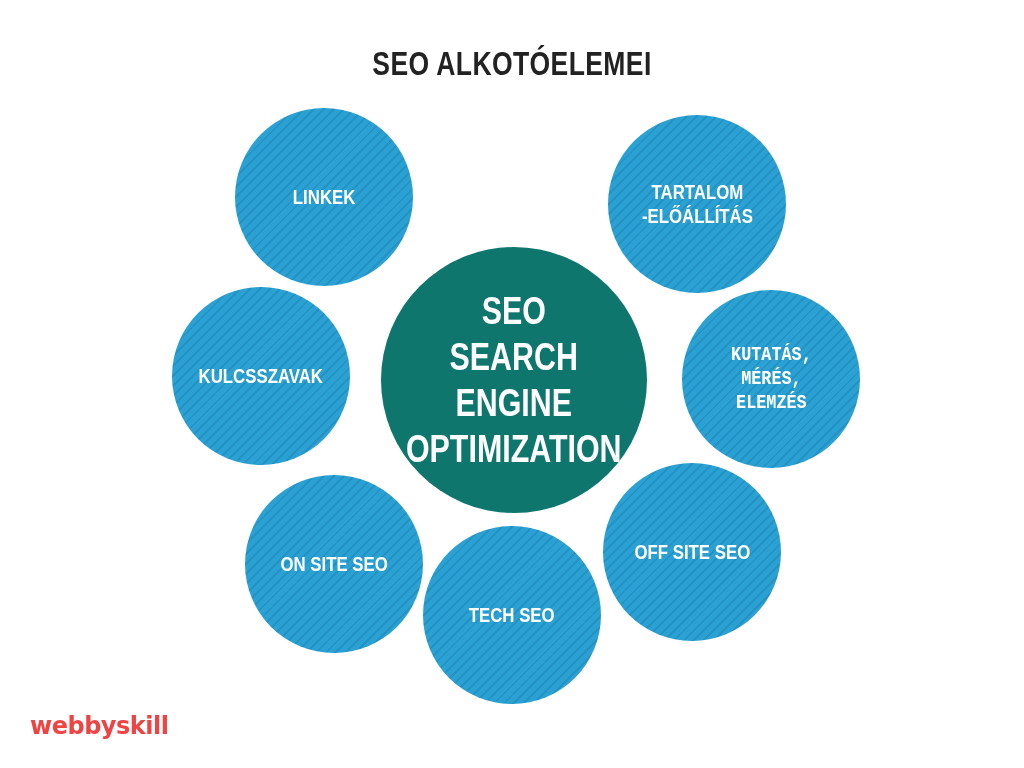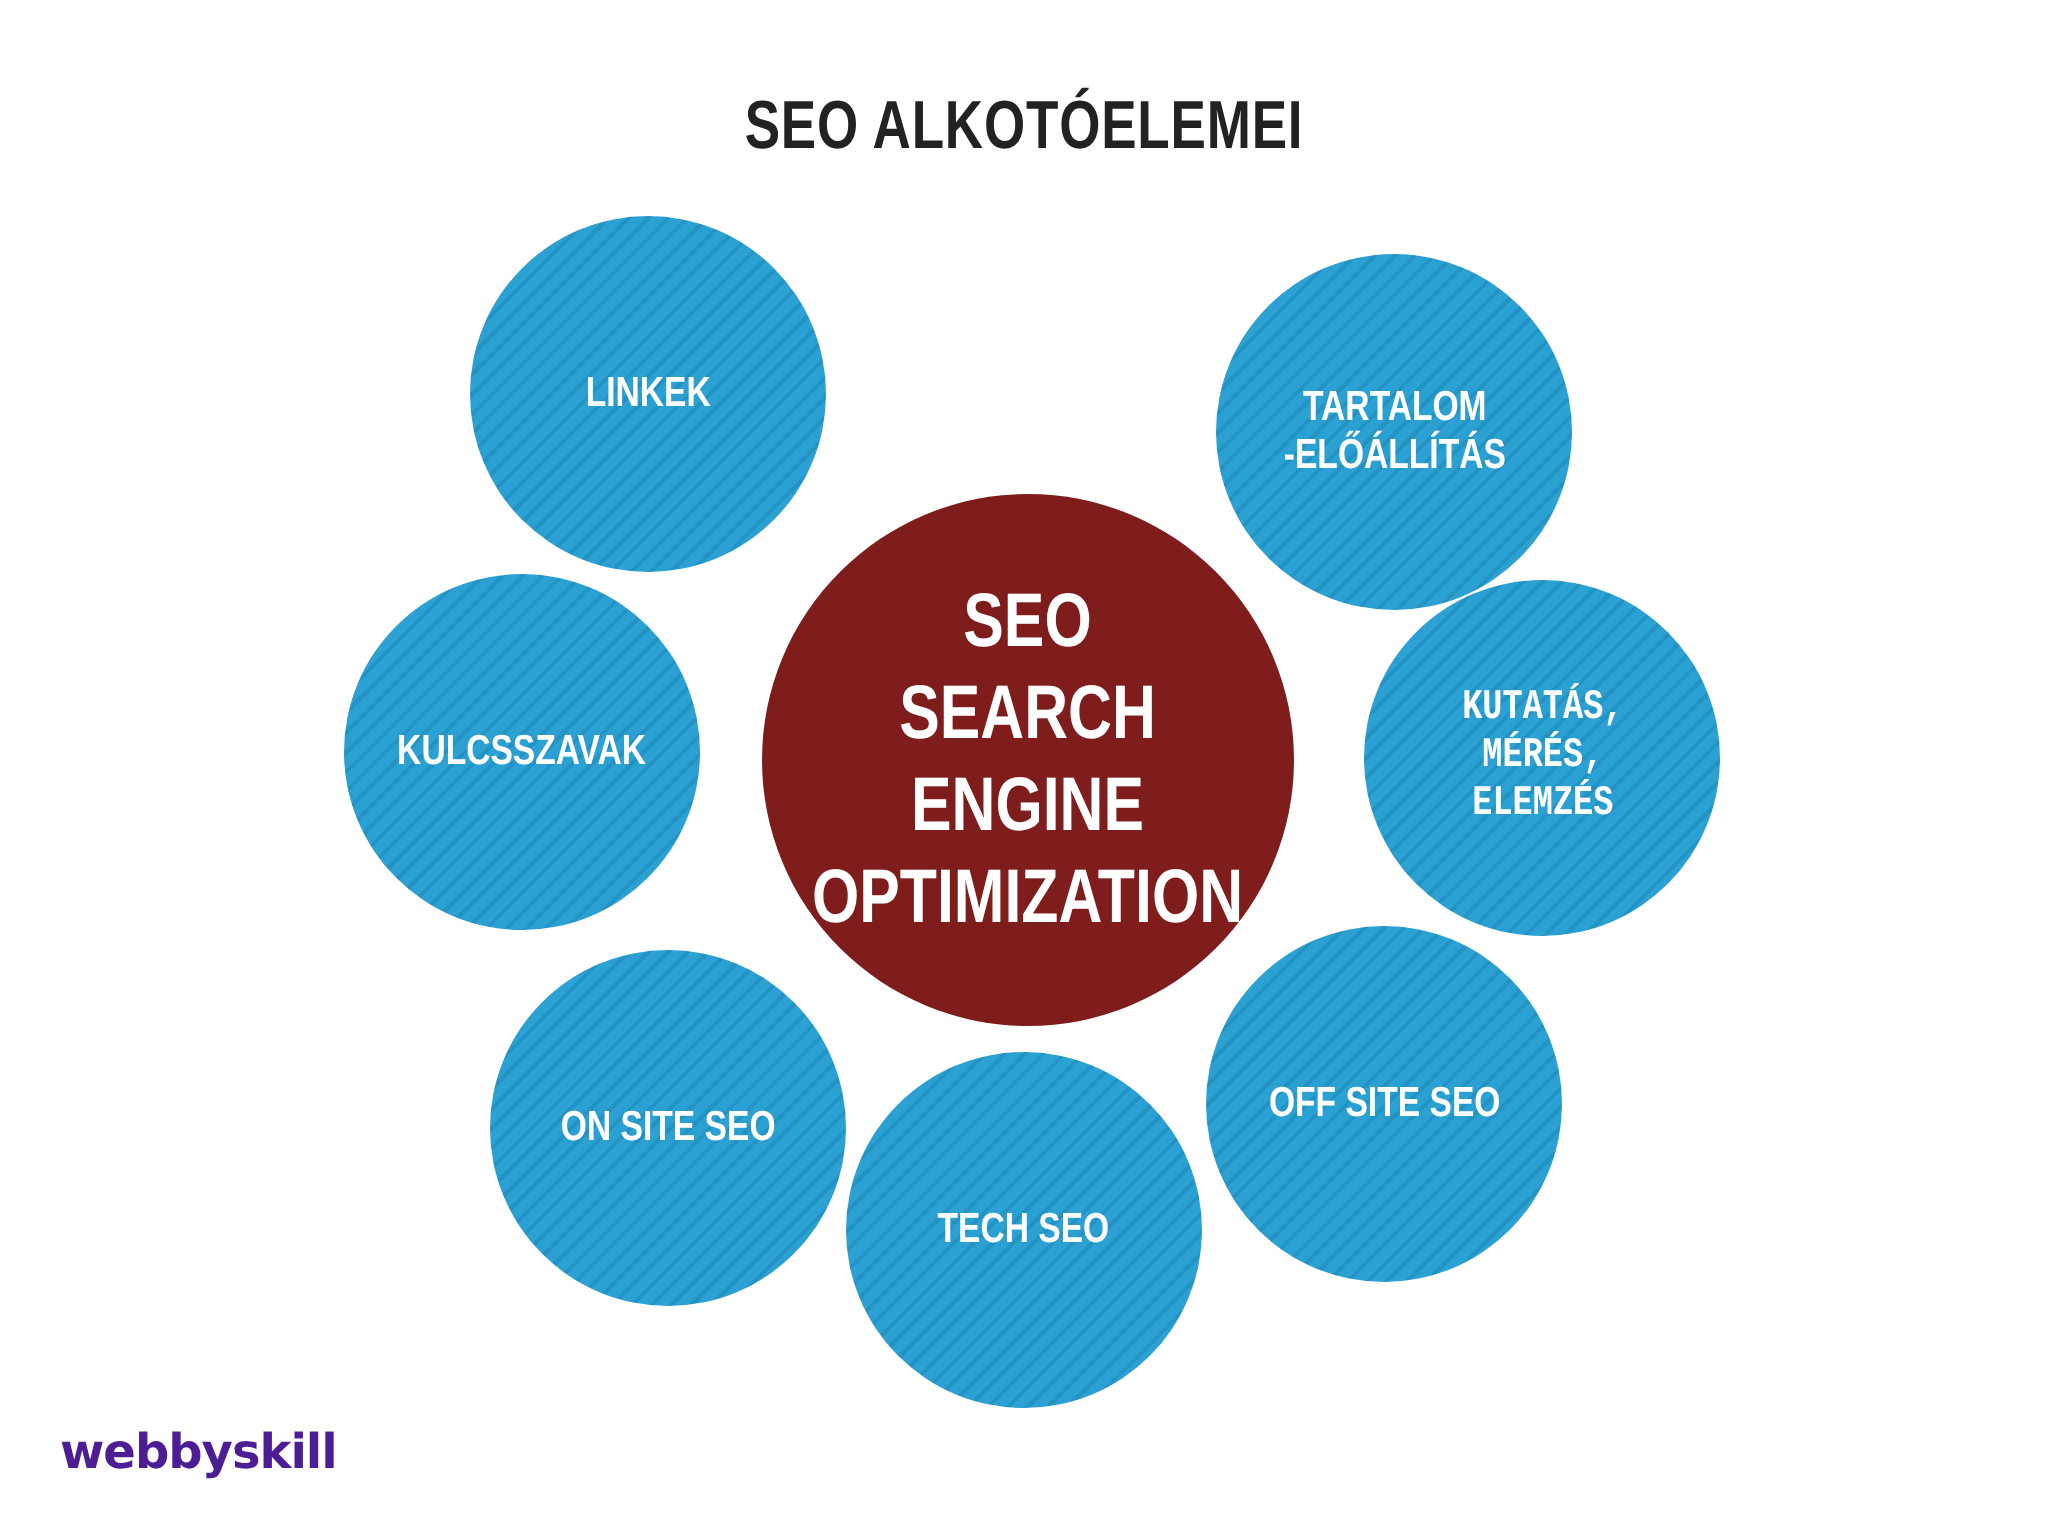--- a/index.html
+++ b/index.html
@@ -37,49 +37,49 @@
   }
   .node.blue {
     background-color: #2ba1d3;
     background-image: repeating-linear-gradient(
       -45deg,
       #2ba1d3 0px, #2ba1d3 5px,
       #2393c4 5px, #2393c4 7px
     );
   }
   .node.center {
-    background: #7f1d1d;
+    background: #0f766e;
   }
   .label {
     display: block;
     white-space: pre-line;
     transform: scaleX(0.8);
   }
   .blue .label { font-size: 21px; line-height: 24px; }
   .center .label { font-size: 38px; line-height: 46px; }
   .brand {
     position: absolute;
     left: 30px; top: 712px;
     font-family: "DejaVu Sans", sans-serif;
     font-weight: bold;
     font-size: 24px;
-    color: #4c1d95;
+    color: #ef4444;
     letter-spacing: -0.5px;
   }
 </style>
 </head>
 <body>
 
 <div class="title">SEO ALKOTÓELEMEI</div>
 
 <div class="node blue" style="left:235px; top:108px; width:178px; height:178px;">
   <span class="label">LINKEK</span>
 </div>
 
-<div class="node blue" style="left:608px; top:127px; width:178px; height:178px;justify-content:center;">
+<div class="node blue" style="left:608px; top:115px; width:178px; height:178px;justify-content:center;">
   <span class="label">TARTALOM
 -ELŐÁLLÍTÁS</span>
 </div>
 
 <div class="node blue" style="left:172px; top:287px; width:178px; height:178px;">
   <span class="label">KULCSSZAVAK</span>
 </div>
 
 <div class="node blue" style="left:682px; top:290px; width:178px; height:178px;font-family:Liberation Mono, monospace;">
   <span class="label">KUTATÁS,

